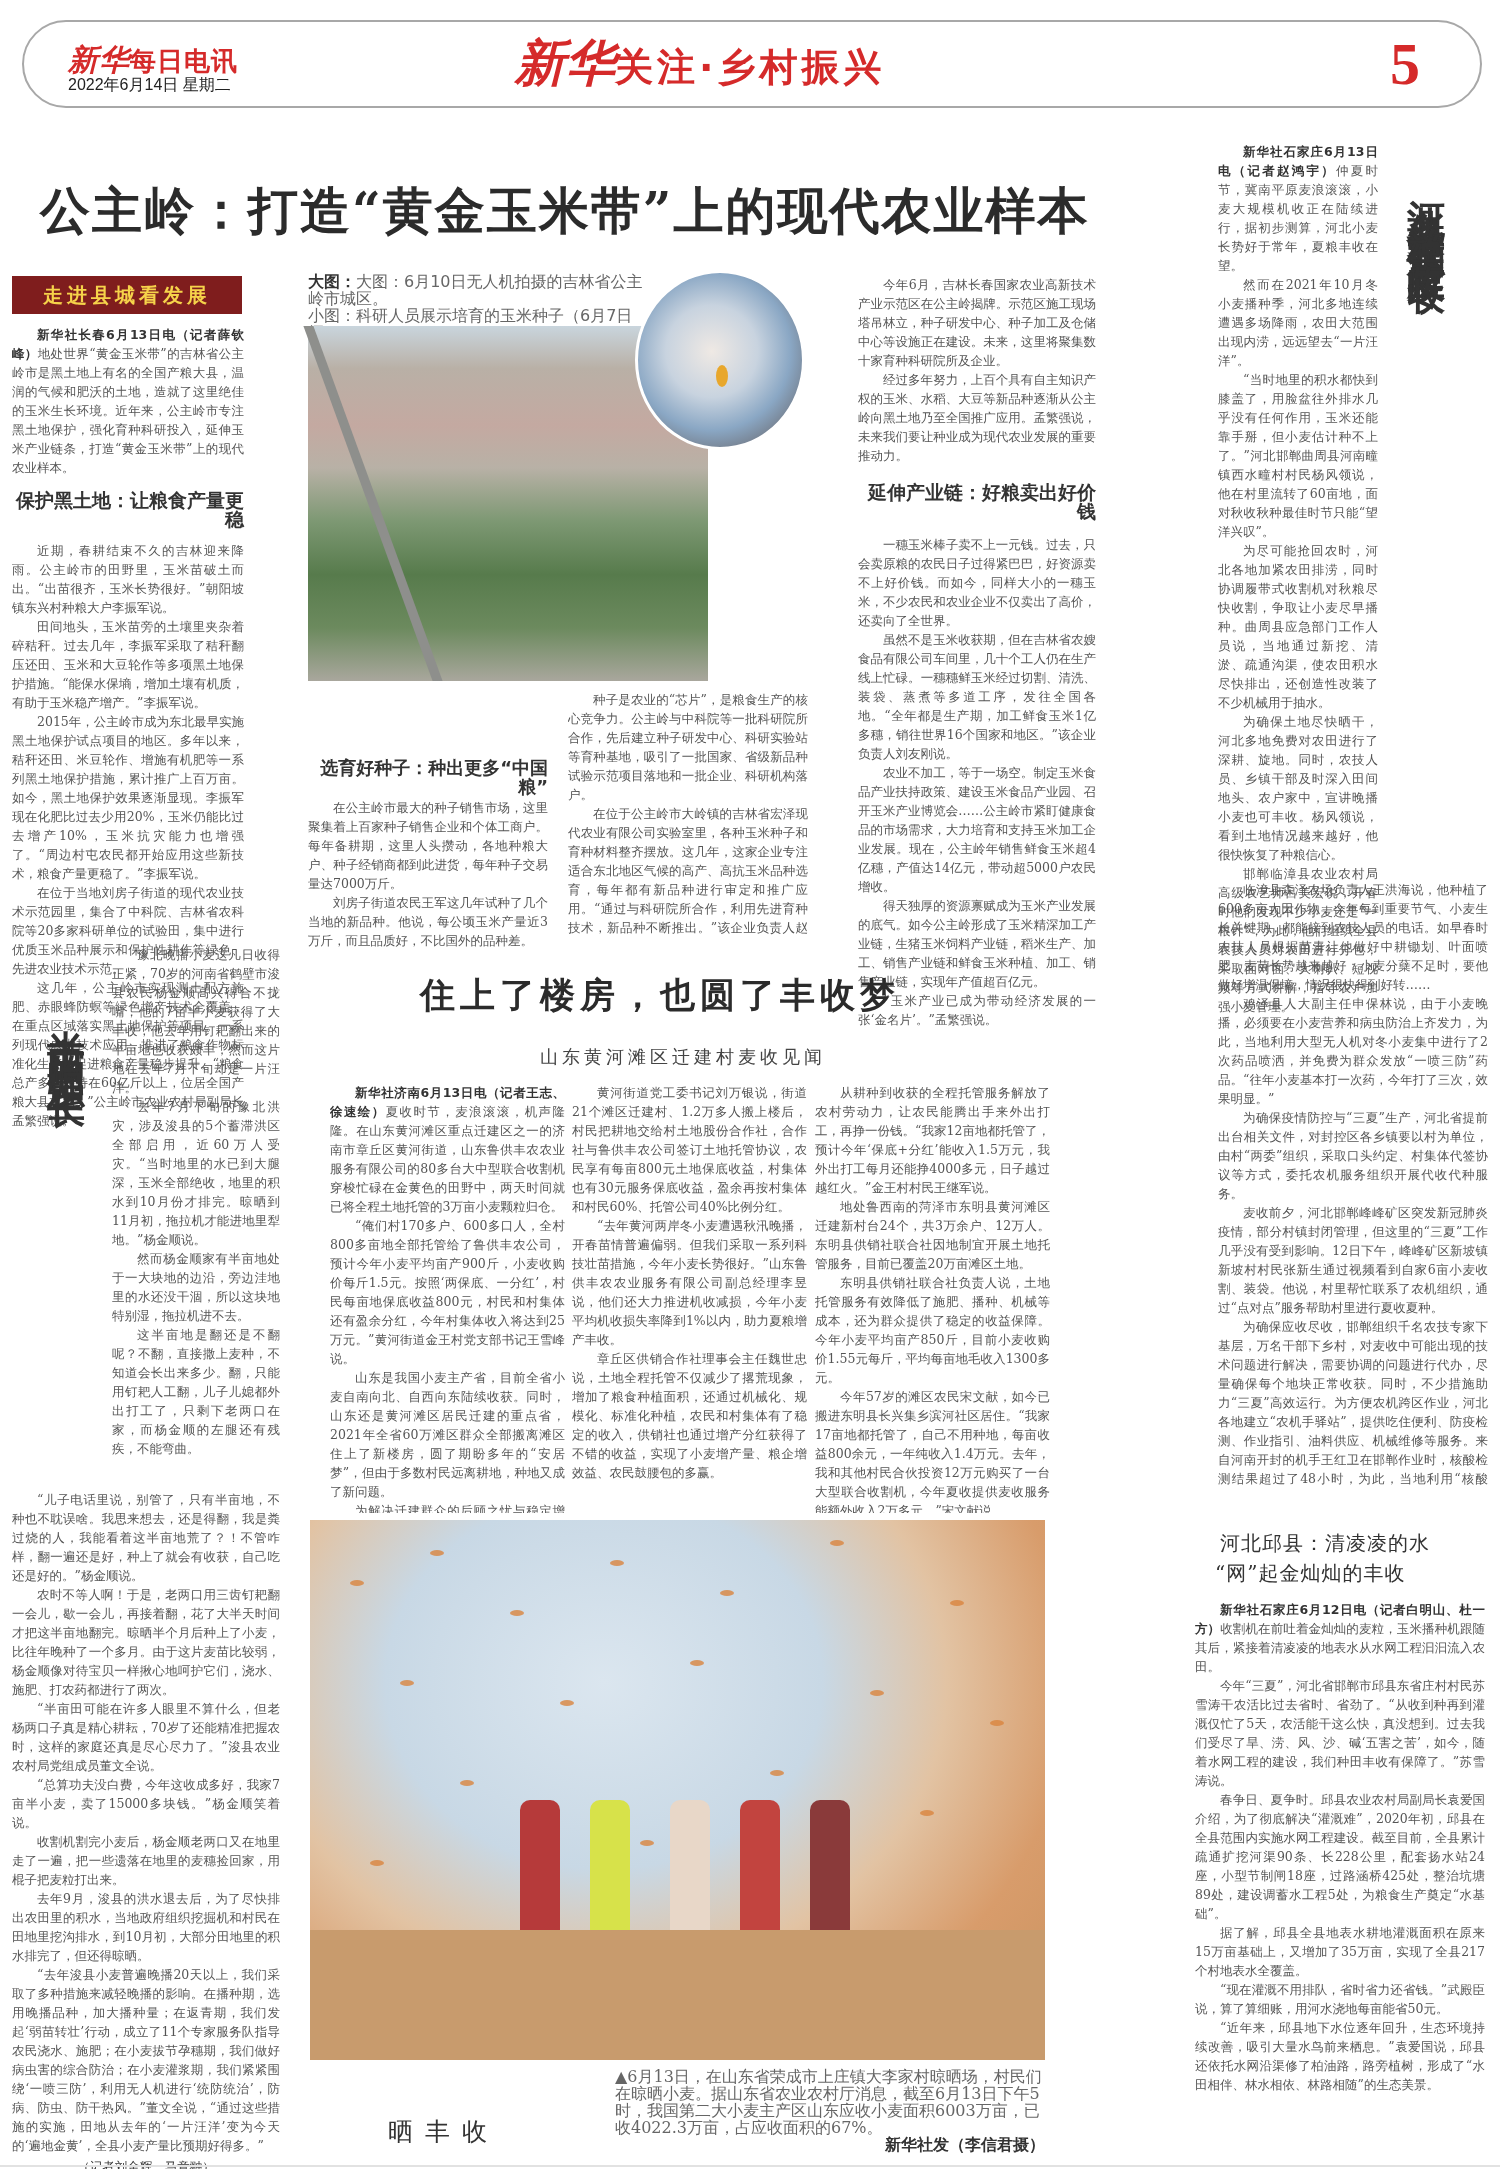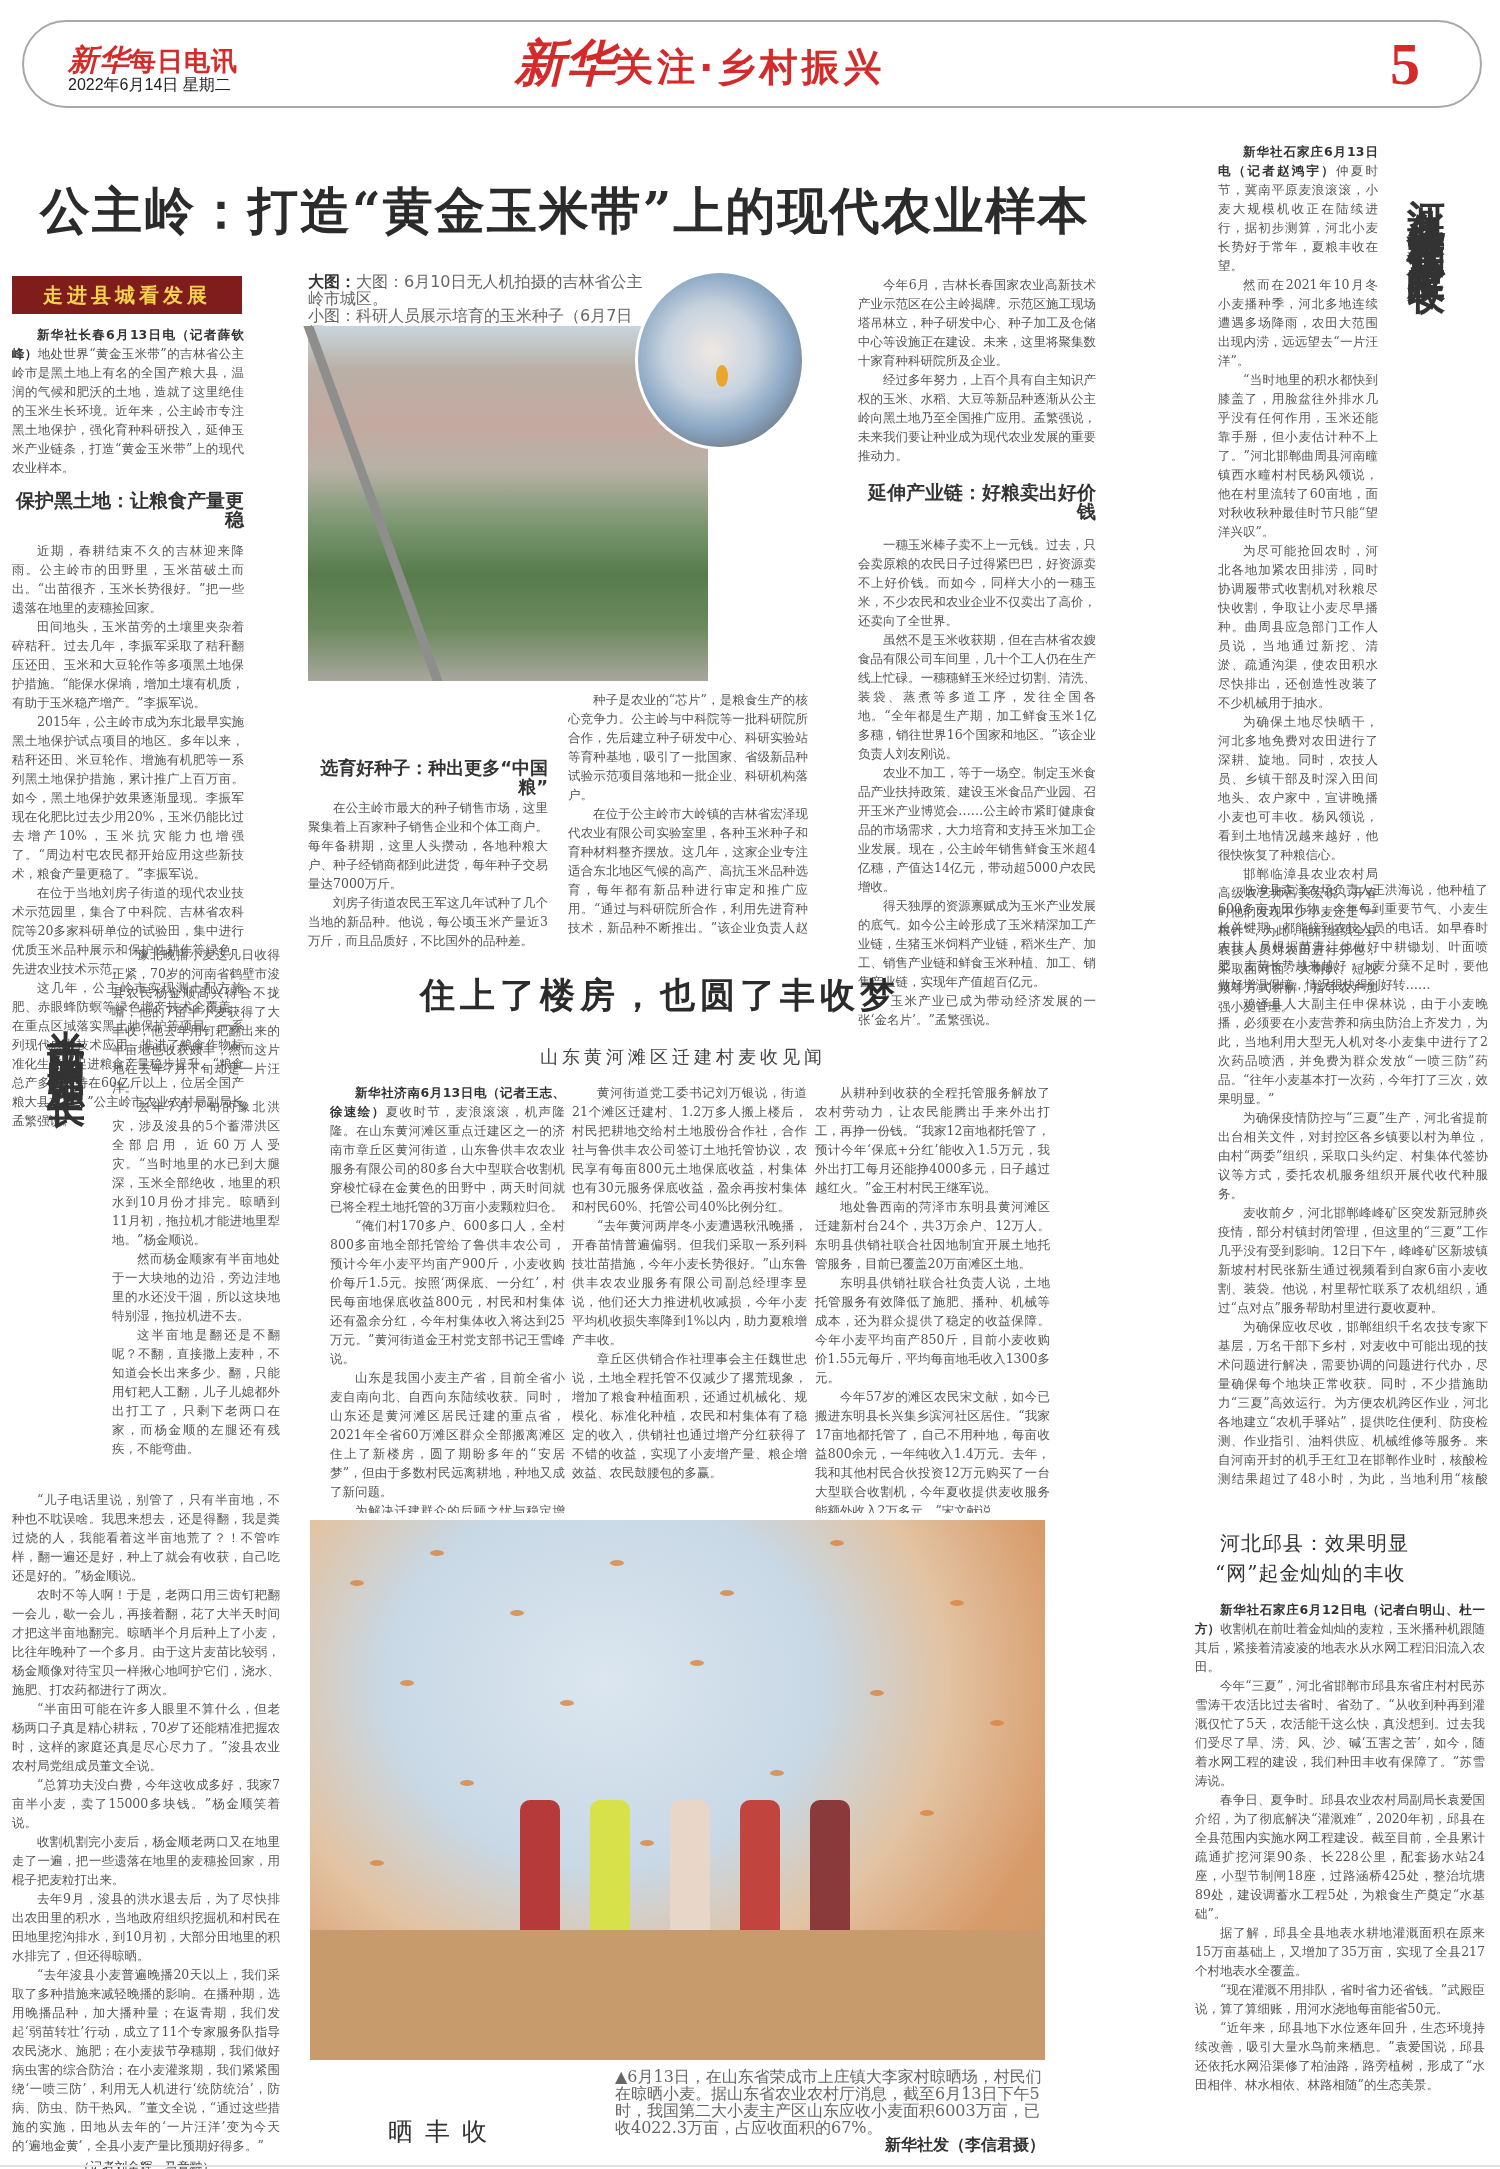--- a/index.html
+++ b/index.html
@@ -44,21 +44,21 @@
 <div class="abs date">2022年6月14日 星期二</div>
 <div class="abs brand-c"><span class="x">新华</span><span class="t">关注·乡村振兴</span></div>
 <div class="abs pageno">5</div>
 
 <div class="abs headline1">公主岭：打造“黄金玉米带”上的现代农业样本</div>
 <div class="abs tag">走进县城看发展</div>
 
 <div class="abs txt" style="left:12px;top:325px;width:232px;">
   <p><span class="lead">新华社长春6月13日电（记者薛钦峰）</span><span>地处世界“黄金玉米带”的吉林省公主岭市是黑土地上有名的全国产粮大县，温润的气候和肥沃的土地，造就了这里绝佳的玉米生长环境。近年来，公主岭市专注黑土地保护，强化育种科研投入，延伸玉米产业链条，打造“黄金玉米带”上的现代农业样本。</span></p>
   <div class="sub" style="margin:14px 0 12px;">保护黑土地：让粮食产量更稳</div>
-  <p>近期，春耕结束不久的吉林迎来降雨。公主岭市的田野里，玉米苗破土而出。“出苗很齐，玉米长势很好。”把一些遗落在地里的麦穗捡回家。</p>
+  <p>近期，春耕结束不久的吉林迎来降雨。公主岭市的田野里，玉米苗破土而出。“出苗很齐，玉米长势很好。”朝阳坡镇东兴村种粮大户李振军说。</p>
   <p>田间地头，玉米苗旁的土壤里夹杂着碎秸秆。过去几年，李振军采取了秸秆翻压还田、玉米和大豆轮作等多项黑土地保护措施。“能保水保墒，增加土壤有机质，有助于玉米稳产增产。”李振军说。</p>
   <p>2015年，公主岭市成为东北最早实施黑土地保护试点项目的地区。多年以来，秸秆还田、米豆轮作、增施有机肥等一系列黑土地保护措施，累计推广上百万亩。如今，黑土地保护效果逐渐显现。李振军现在化肥比过去少用20%，玉米仍能比过去增产10%，玉米抗灾能力也增强了。“周边村屯农民都开始应用这些新技术，粮食产量更稳了。”李振军说。</p>
   <p>在位于当地刘房子街道的现代农业技术示范园里，集合了中科院、吉林省农科院等20多家科研单位的试验田，集中进行优质玉米品种展示和保护性耕作等绿色、先进农业技术示范。</p>
   <p>这几年，公主岭市实现测土配方施肥、赤眼蜂防螟等绿色增产技术全覆盖，在重点区域落实黑土地保护等项目。一系列现代农业技术应用，推进了粮食作物标准化生产，促进粮食产量稳步提升。“粮食总产多年保持在60亿斤以上，位居全国产粮大县前列。”公主岭市农业农村局副局长孟繁强说。</p>
 </div>
 
 <div class="abs cap" style="left:308px;top:273px;width:340px;">
   <div><b>大图：</b><span>大图：6月10日无人机拍摄的吉林省公主岭市城区。</span></div>
   <div><span>小图：科研人员展示培育的玉米种子（6月7日摄）。</span></div>
   <div style="text-align:right;color:#333;font-weight:bold">新华社记者许畅摄</div>
@@ -172,21 +172,21 @@
   <div class="worker" style="left:430px;background:#c2443f"></div>
   <div class="worker" style="left:500px;background:#8a3a3a"></div>
   <div style="position:absolute;left:0;bottom:0;width:735px;height:130px;background:#c89b6d"></div>
 </div>
 <div class="abs label-sf">晒丰收</div>
 <div class="abs cap" style="left:615px;top:2068px;width:430px;font-family:'DejaVu Serif',serif">
   <div>▲6月13日，在山东省荣成市上庄镇大李家村晾晒场，村民们在晾晒小麦。据山东省农业农村厅消息，截至6月13日下午5时，我国第二大小麦主产区山东应收小麦面积6003万亩，已收4022.3万亩，占应收面积的67%。</div>
   <div style="text-align:right;font-family:'DejaVu Sans',sans-serif;font-weight:bold;color:#333">新华社发（李信君摄）</div>
 </div>
 
-<div class="abs sub3a">河北邱县：效果明显</div>
+<div class="abs sub3a">河北邱县：清凌凌的水</div>
 <div class="abs sub3b">“网”起金灿灿的丰收</div>
 <div class="abs txt" style="left:1195px;top:1600px;width:290px;">
   <p><span class="lead">新华社石家庄6月12日电（记者白明山、杜一方）</span><span>收割机在前吐着金灿灿的麦粒，玉米播种机跟随其后，紧接着清凌凌的地表水从水网工程汩汩流入农田。</span></p>
   <p>今年“三夏”，河北省邯郸市邱县东省庄村村民苏雪涛干农活比过去省时、省劲了。“从收到种再到灌溉仅忙了5天，农活能干这么快，真没想到。过去我们受尽了旱、涝、风、沙、碱‘五害之苦’，如今，随着水网工程的建设，我们种田丰收有保障了。”苏雪涛说。</p>
   <p>春争日、夏争时。邱县农业农村局副局长袁爱国介绍，为了彻底解决“灌溉难”，2020年初，邱县在全县范围内实施水网工程建设。截至目前，全县累计疏通扩挖河渠90条、长228公里，配套扬水站24座，小型节制闸18座，过路涵桥425处，整治坑塘89处，建设调蓄水工程5处，为粮食生产奠定“水基础”。</p>
   <p>据了解，邱县全县地表水耕地灌溉面积在原来15万亩基础上，又增加了35万亩，实现了全县217个村地表水全覆盖。</p>
   <p>“现在灌溉不用排队，省时省力还省钱。”武殿臣说，算了算细账，用河水浇地每亩能省50元。</p>
   <p>“近年来，邱县地下水位逐年回升，生态环境持续改善，吸引大量水鸟前来栖息。”袁爱国说，邱县还依托水网沿渠修了柏油路，路旁植树，形成了“水田相伴、林水相依、林路相随”的生态美景。</p>
 </div>
 

